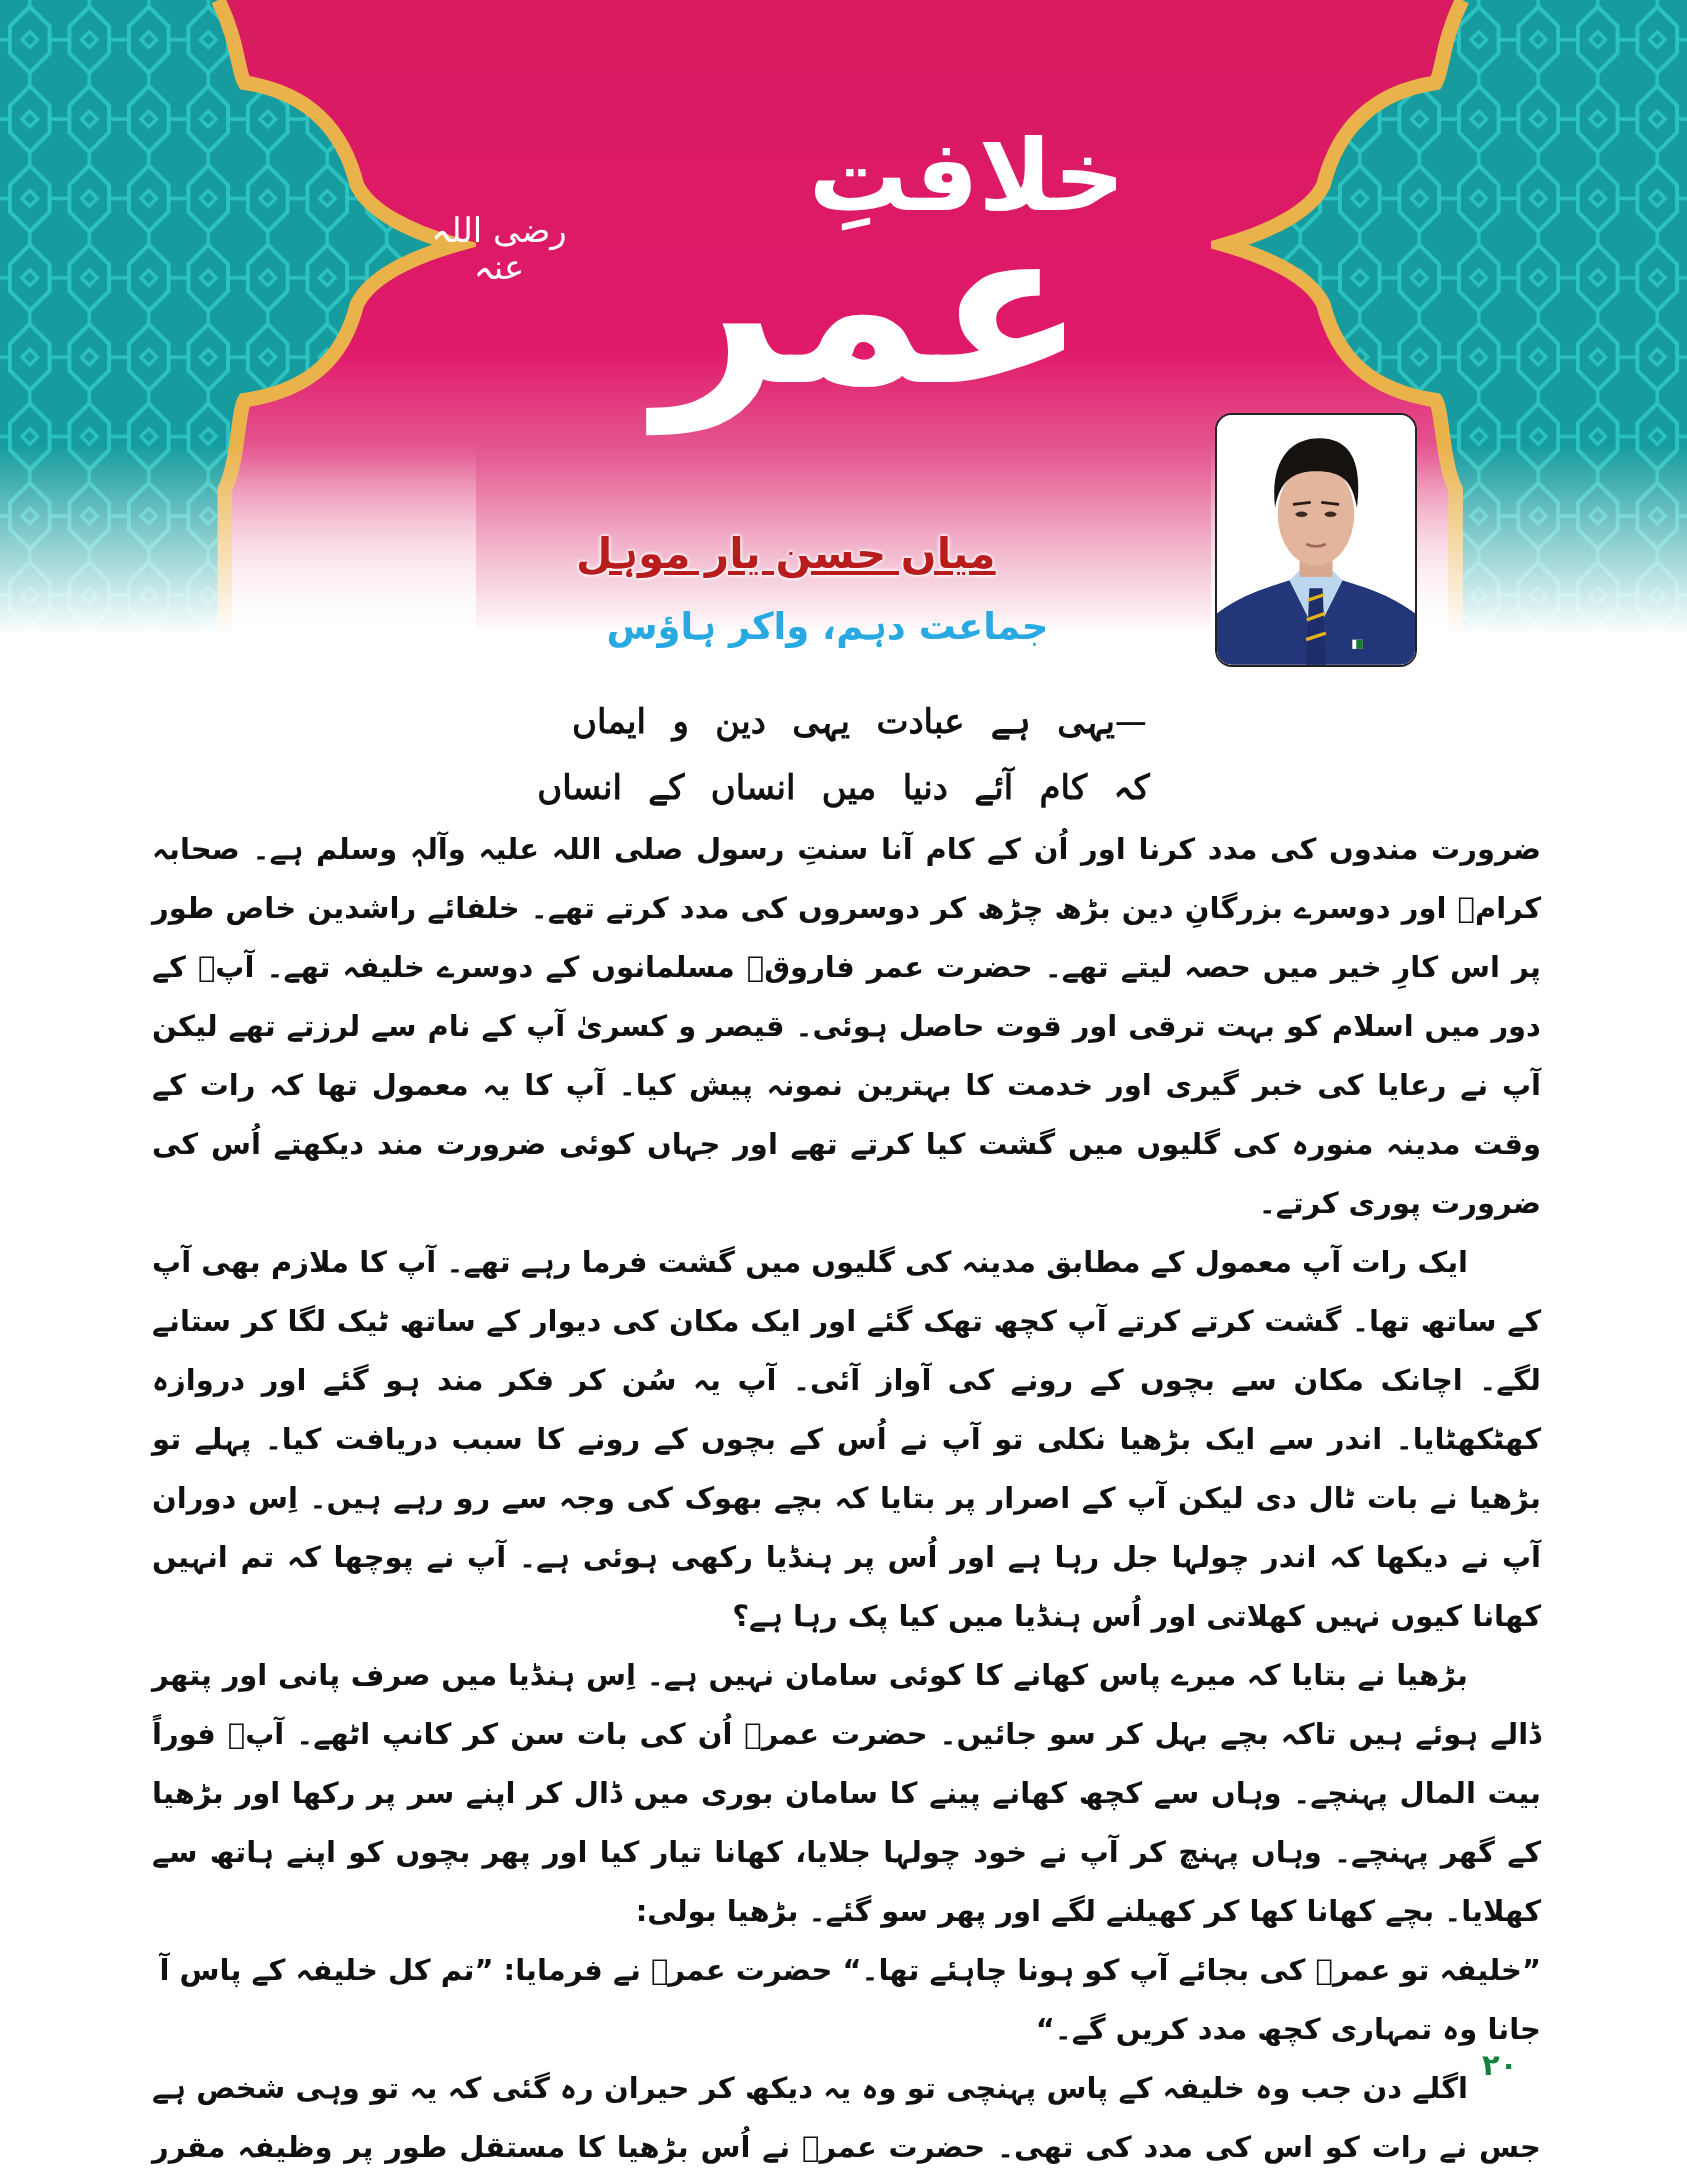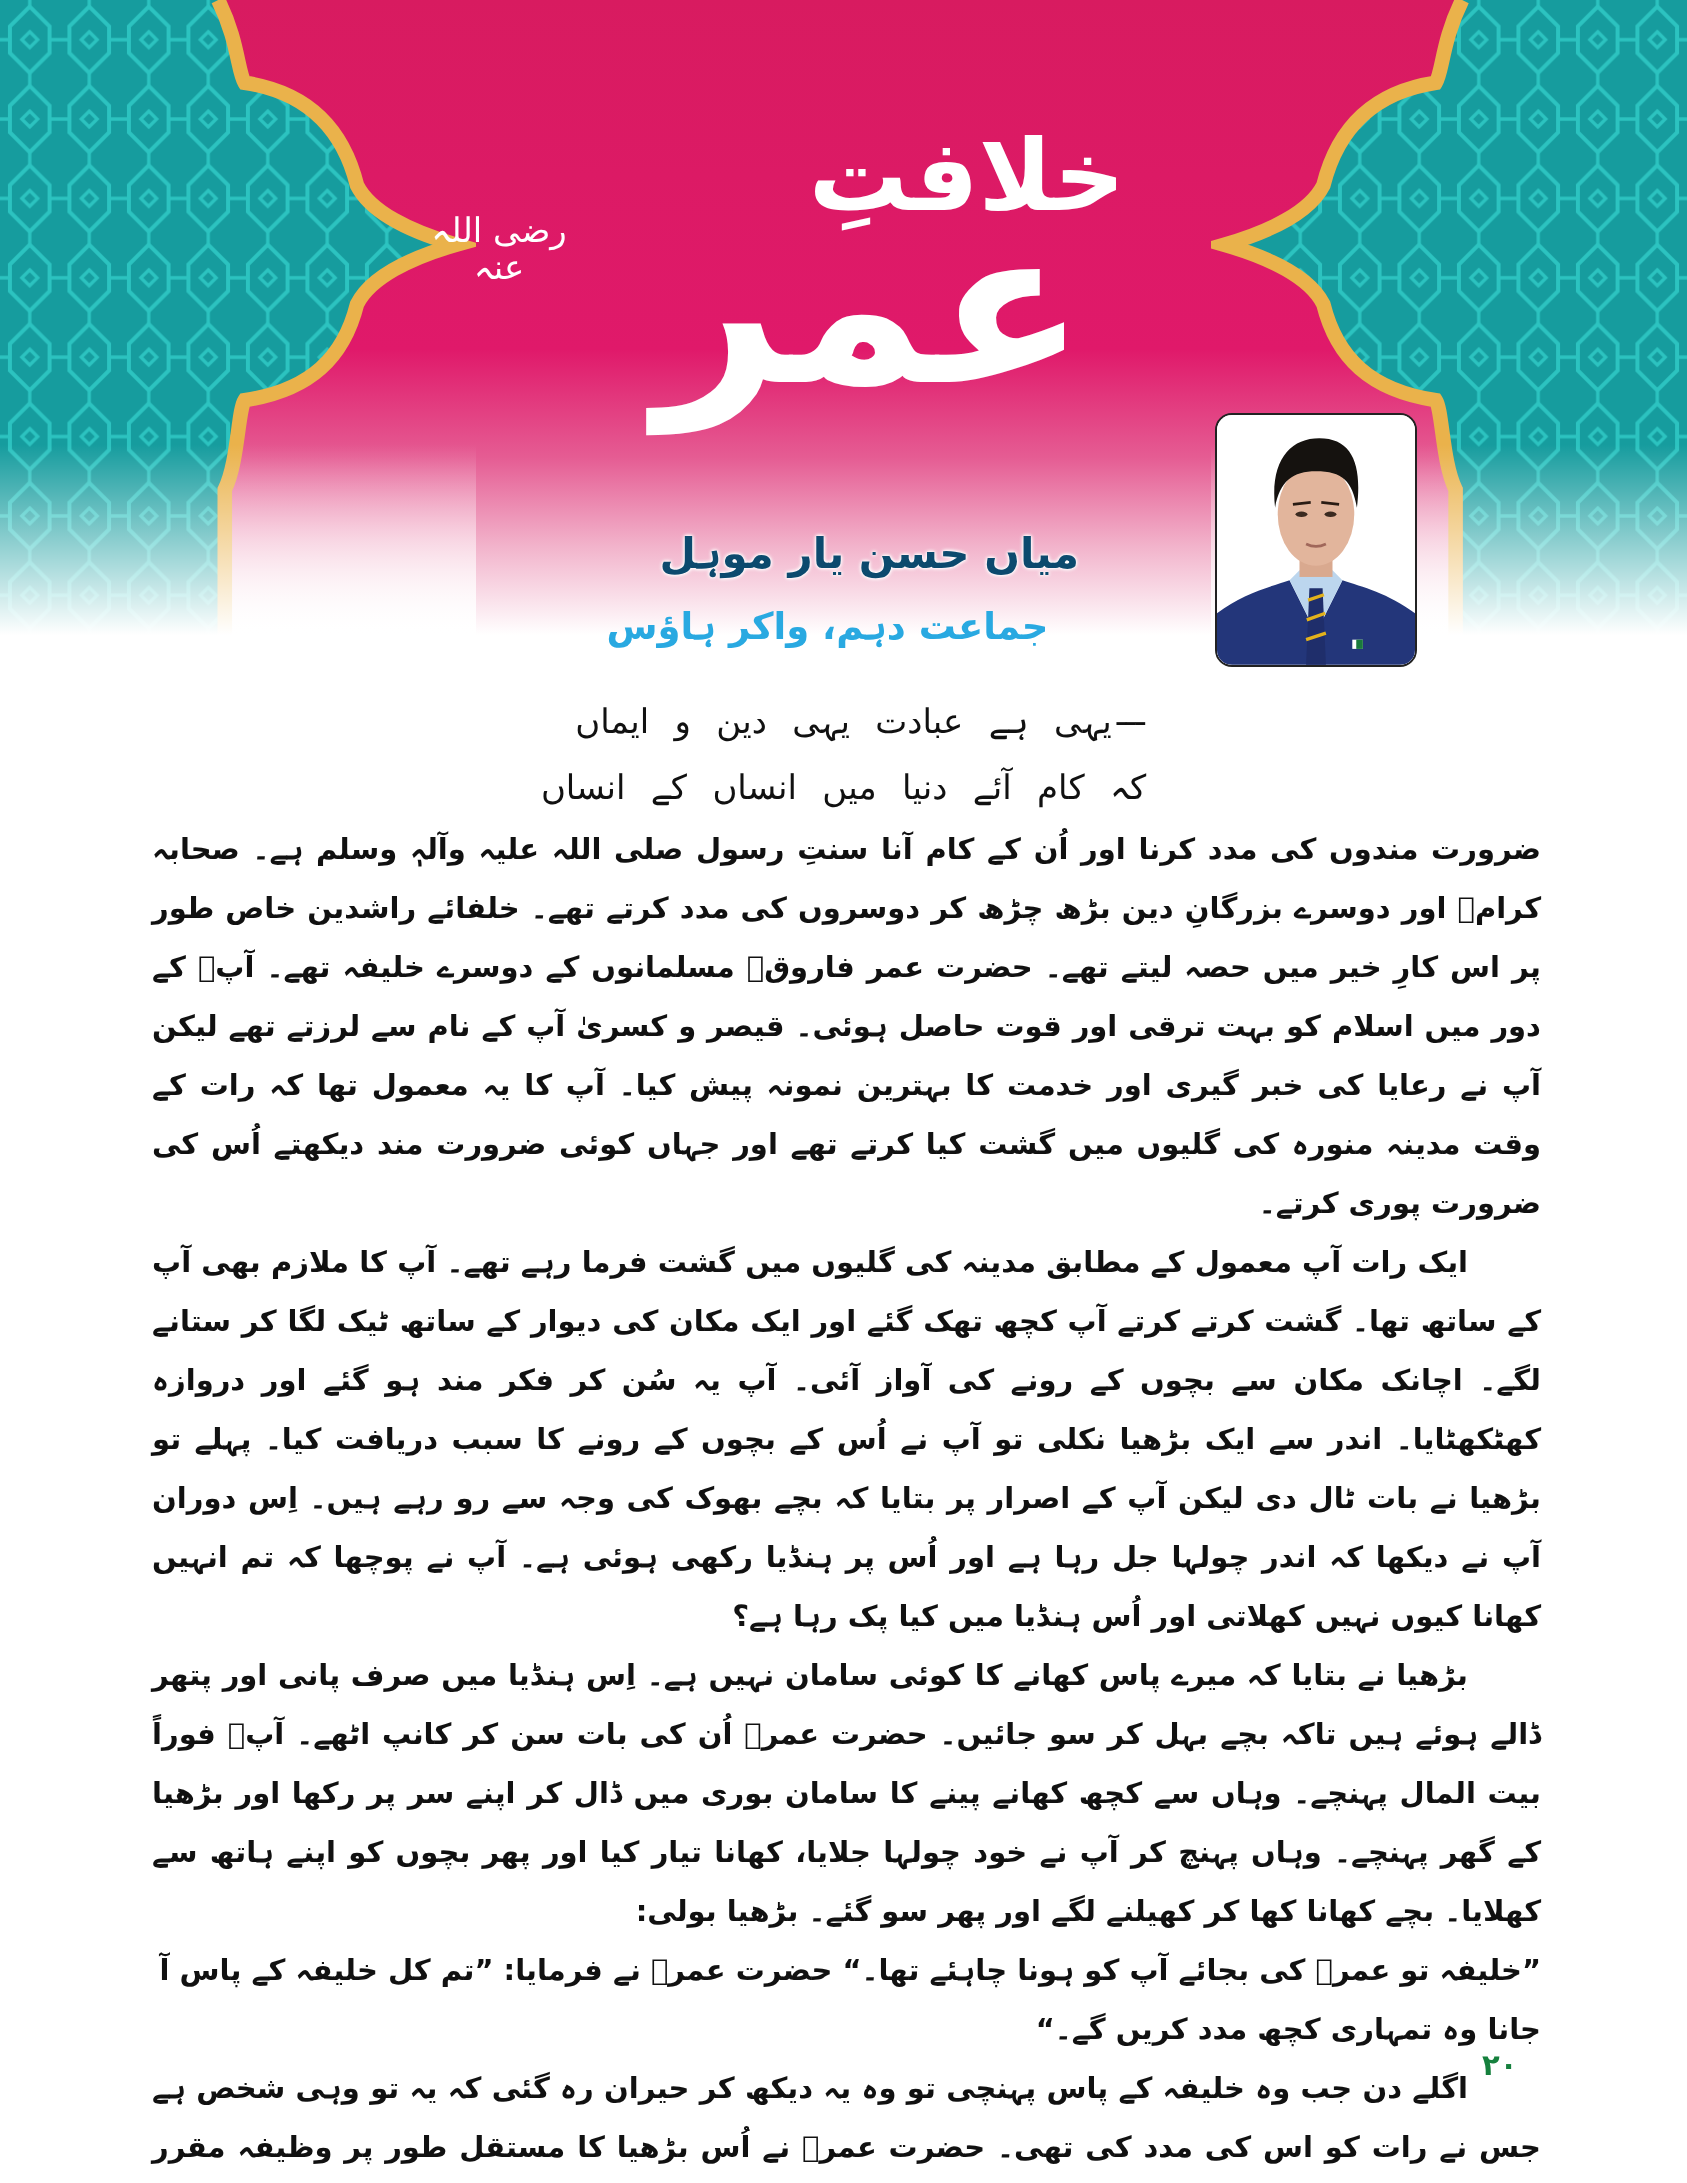--- a/index.html
+++ b/index.html
@@ -22,34 +22,34 @@
   .title-umar { position:absolute; left:543px; top:198px; width:543px; text-align:right;
      color:#ffffff; font-size:218px; font-weight:bold; line-height:1; direction:rtl;
      font-family:"DejaVu Sans", sans-serif; letter-spacing:-4px; }
   .honorific { position:absolute; left:423px; top:212px; width:152px; text-align:center;
      color:#ffffff; font-size:34px; line-height:1.1; direction:rtl;
      font-family:"DejaVu Serif", serif; }
   .subtitle { position:absolute; left:543px; top:404px; width:582px; text-align:center;
      color:#ffffff; font-size:73px; font-weight:bold; direction:rtl; line-height:1.1;
      font-family:"DejaVu Sans", sans-serif; }
 
-  .author-name { position:absolute; left:576px; top:529px; width:503px; text-align:right;
-     color:#0c4a6e; font-size:42px; font-weight:bold; direction:rtl;
-     text-shadow:0 0 4px #fff,0 0 4px #fff,0 0 2.6px #fff; font-family:"DejaVu Sans", sans-serif; }
+  .author-name { position:absolute; left:576px; top:529px; width:503px; text-align:left;
+     color:#b91c1c; font-size:42px; font-weight:bold; direction:rtl;
+     text-shadow:0 0 4px #fff,0 0 4px #fff,0 0 2.6px #fff; font-family:"DejaVu Sans", sans-serif;text-decoration:underline; }
   .author-class { position:absolute; left:576px; top:605px; width:503px; text-align:center;
      color:#29a9e1; font-size:37px; font-weight:bold; direction:rtl; font-family:"DejaVu Sans", sans-serif; }
 
   .photo-frame { position:absolute; left:1215px; top:413px; width:198px; height:250px;
      border:2.6px solid #222; border-radius:17px; background:#fff; overflow:hidden; }
   .photo-frame svg { width:100%; height:100%; display:block; }
 
   
   .couplet { position:absolute; left:529px; top:688px; width:629px; direction:rtl;
      font-family:"DejaVu Serif", serif; color:#111; }
-  .couplet-line { font-size:34px; font-weight:normal; line-height:66px; text-align:center;
+  .couplet-line { font-size:34px; font-weight:bold; line-height:66px; text-align:center;
      word-spacing:14.6px; }
   .couplet-mark { position:absolute; right:13.2px; top:6.6px; font-size:32px; }
 
   .article { position:absolute; left:152px; top:820px; width:1389px; direction:rtl;
      font-family:"DejaVu Sans", sans-serif; color:#111; }
   .para { font-size:29px; font-weight:bold; line-height:59px; text-align:justify;
      text-align-last:right; margin:0; }
   .para.indent { text-indent:73px; }
   .para.quote { text-align:right; padding-right:0; }
 

